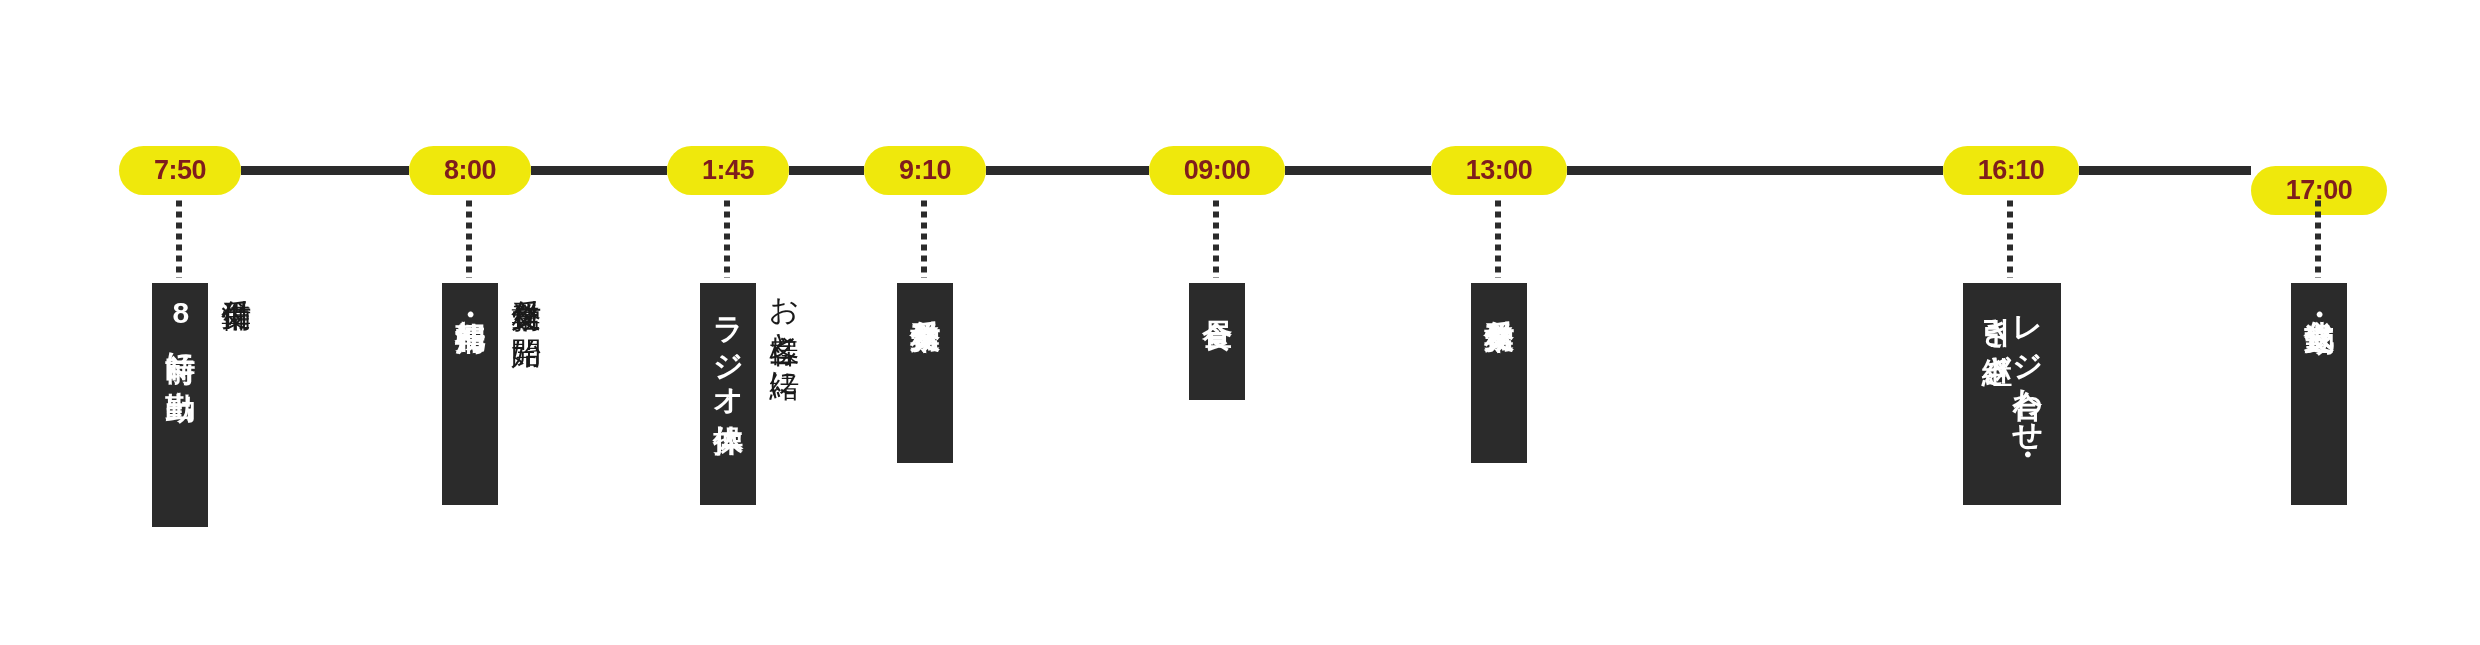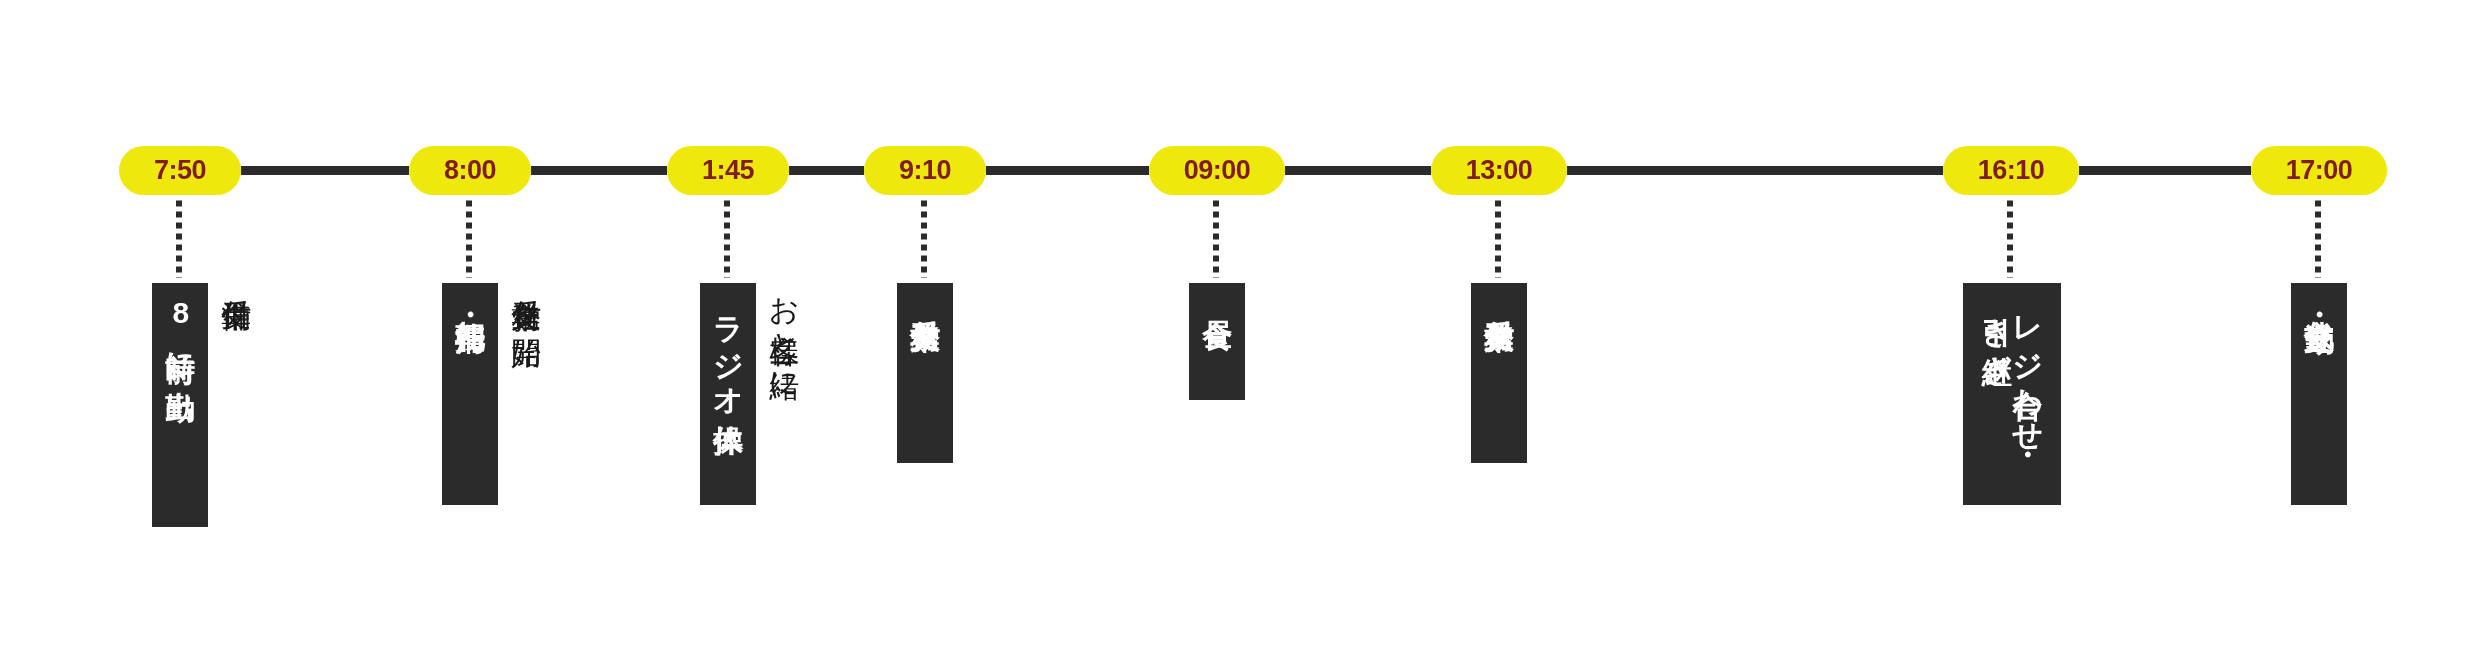--- a/index.html
+++ b/index.html
@@ -162,20 +162,20 @@
       </div>
       <div class="milestone">
         <div class="pill" style="left: 1943px; width: 136px;">16:10</div>
         <div class="connector" style="left: 2007px;"></div>
         <div class="block" style="left: 1963px; width: 98px; height: 222px;">
           <div class="block-col">レジ合わせ・</div>
           <div class="block-col">引き継ぎ</div>
         </div>
       </div>
       <div class="milestone">
-        <div class="pill" style="left: 2251px; width: 136px;">17:00</div>
+        <div class="pill" style="left: 2251px; width: 136px; margin-top: 20px;">17:00</div>
         <div class="connector" style="left: 2315px;"></div>
         <div class="block" style="left: 2291px; width: 56px; height: 222px;">
           <div class="block-col">交代・退勤</div>
         </div>
       </div>
     </div>
 </div>
 
 </body></html>

